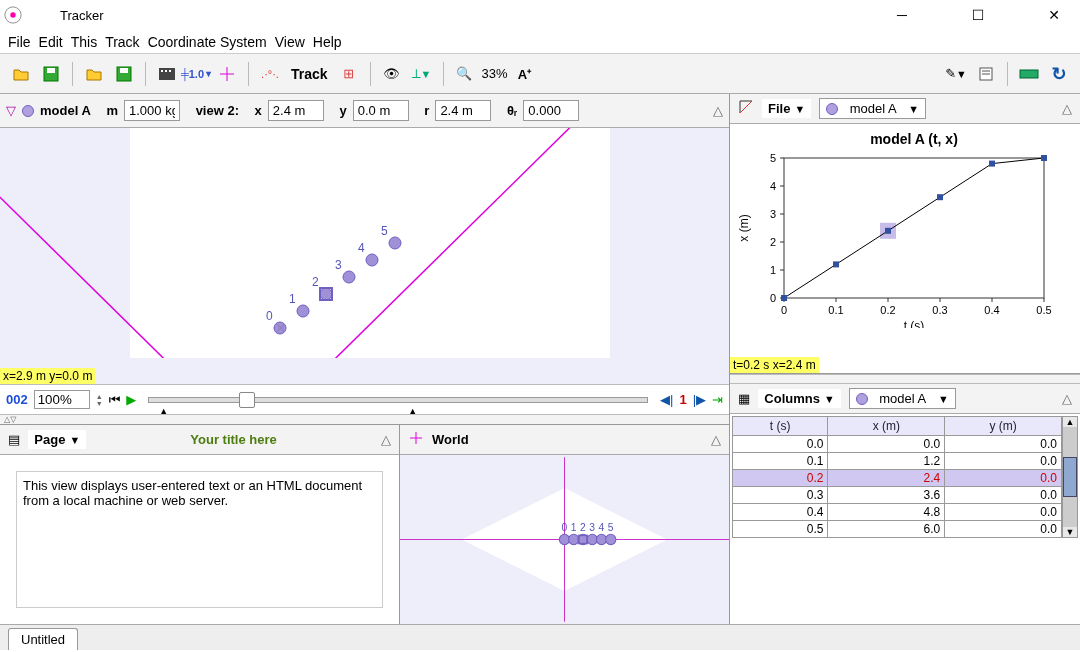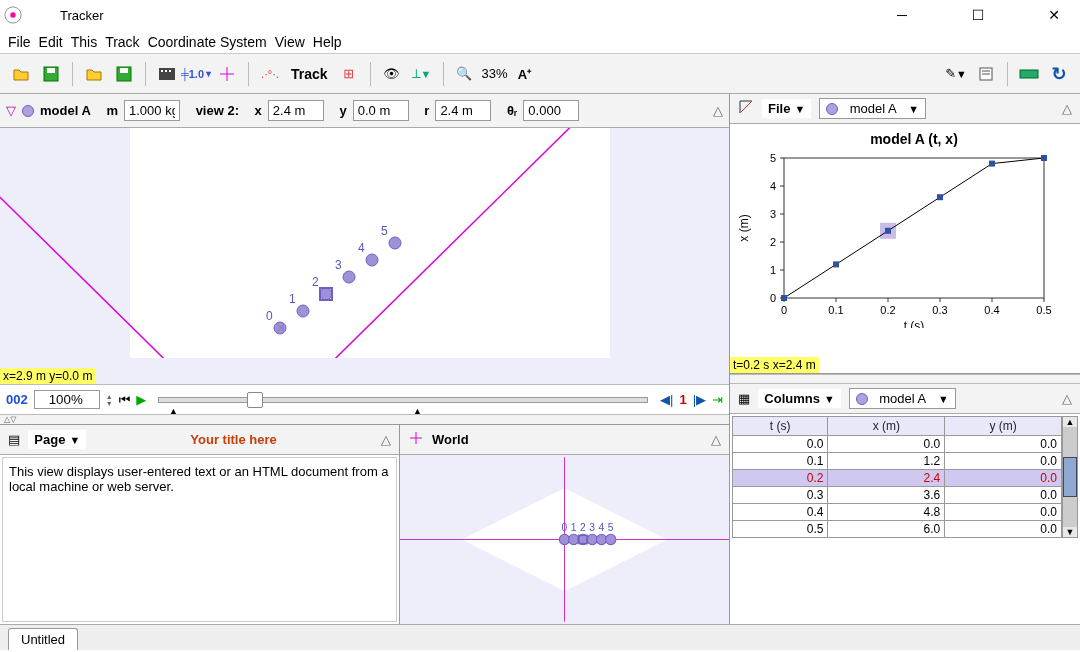--- a/index.html
+++ b/index.html
@@ -176,21 +176,21 @@
             <text x="381" y="107" font-size="12" fill="#55b">5</text>
             <rect x="320" y="160" width="12" height="12" fill="none" stroke="#7060c0" stroke-width="2"></rect>
             <text x="275" y="205" fill="#9080c0" font-size="14">✕</text>
           </g>
       </svg>
       <span class="hl" style="bottom:0;left:0">x=2.9 m  y=0.0 m</span>
     </div>
 
     <div class="playback">
       <span style="color:#1d4ed8;font-weight:bold">002</span>
-      <input style="width: 66px; border: 1px solid rgb(153, 153, 153); padding: 1px 14px;" value="100%">
+      <input style="width: 56px; border: 1px solid rgb(153, 153, 153); padding: 1px 3px;" value="100%">
       <span style="display:flex;flex-direction:column;font-size:7px;line-height:7px;color:#666">▲<span>▼</span></span>
       <span class="btn">⏮</span>
       <span class="btn" style="color:#0a0">▶</span>
       <div style="flex:1;height:6px;background:#ddd;border:1px solid #999;position:relative;margin:0 6px">
         <div style="position:absolute;left:18%;top:-6px;width:16px;height:16px;background:#fff;border:1px solid #888;border-radius:2px"></div>
         <span style="position:absolute;left:2%;top:8px;font-size:9px">▲</span>
         <span style="position:absolute;left:52%;top:8px;font-size:9px">▲</span>
       </div>
       <span class="btn" style="color:#15a">◀|</span>
       <span style="color:#c00;font-weight:bold">1</span>
@@ -202,24 +202,24 @@
       </div>
 
     <div class="down-panels">
       <div class="page-panel">
         <div class="panel-hdr">
           <span>▤</span>
           <span class="dd-btn" style="border:none;font-weight:bold">
               <span>Page</span> 
               <small>▼</small>
             </span>
-          <div style="flex:1;text-align:center"><span style="color:#c2410c;font-weight:bold;cursor:text">Your title here</span></div>
+          <div style="flex:1;text-align:center"><span style="color:#4d7c0f;font-weight:bold;cursor:text">Your title here</span></div>
           <span style="color:#666">△</span>
         </div>
-        <div style="flex:1;padding:6px;border:1px solid #ccc;margin:2px">This view displays user-entered text or an HTML document from a local machine or web server.</div>
+        <div style="flex:1;padding:6px;border:1px solid #ccc;margin:16px">This view displays user-entered text or an HTML document from a local machine or web server.</div>
       </div>
       <div class="world-panel">
         <div class="panel-hdr">
           <span><svg width="16" height="16">
                 <line x1="8" y1="2" x2="8" y2="14" stroke="#d0d"></line>
                 <line x1="2" y1="8" x2="14" y2="8" stroke="#d0d"></line>
               </svg></span>
           <b>World</b>
           <div style="flex:1"></div>
           <span style="color:#666">△</span>

